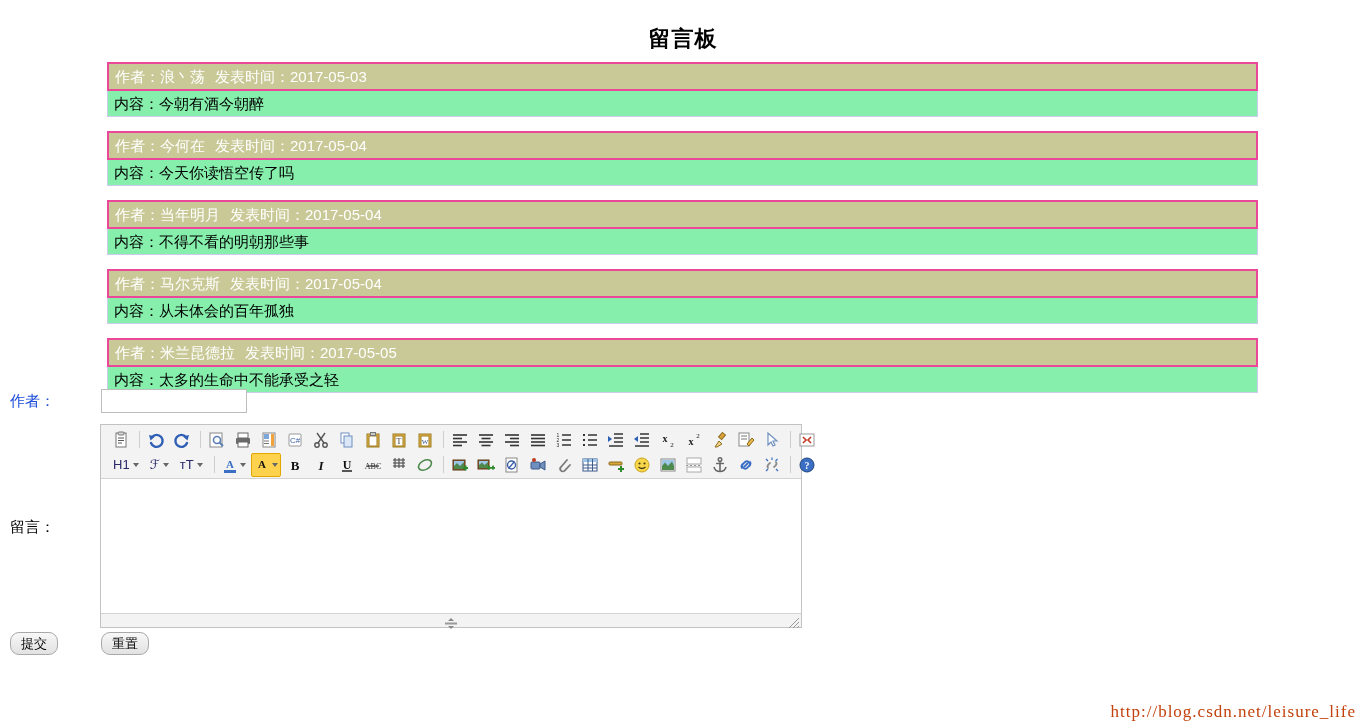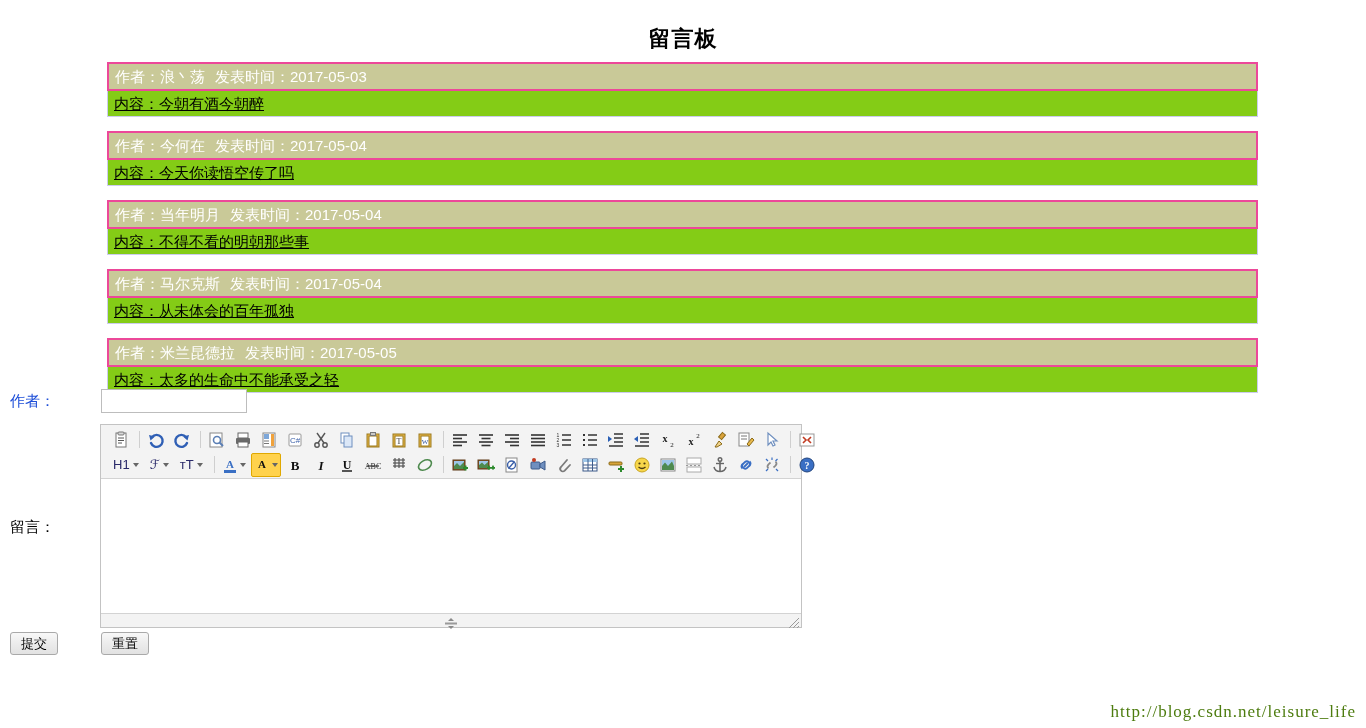--- a/index.html
+++ b/index.html
@@ -42,31 +42,30 @@
     color: #ffffff;
     font-size: 15px;
     line-height: 25px;
     height: 25px;
     padding: 0 6px;
     white-space: nowrap;
     overflow: hidden;
   }
   .msg-head .sep { display: inline-block; width: 10px; }
   .msg-body {
-    background: #84cc16;
+    background: #86efac;
     border: 1px solid #ccccee;
     border-top: none;
     color: #000000;
     font-size: 15px;
     line-height: 25px;
     height: 25px;
     padding: 0 6px;
     white-space: nowrap;
     overflow: hidden;
-    text-decoration: underline;
   }
 
   
   .form-area { position: absolute; left: 0; top: 392px; width: 1366px; }
 
   .label-author {
     position: absolute;
     left: 10px;
     top: 0px;
     font-size: 15px;
@@ -192,36 +191,36 @@
   }
 
   
   .btn {
     position: absolute;
     font-family: "Liberation Sans", sans-serif;
     font-size: 13px;
     color: #000;
     background: linear-gradient(to bottom, #f8f8f8 0%, #ececec 50%, #e2e2e2 100%);
     border: 1px solid #a9a9a9;
-    border-radius: 3px;
+    border-radius: 9px;
     padding: 3px 10px;
     cursor: pointer;
     line-height: 15px;
   }
   .btn-submit { left: 10px; top: 240px; }
   .btn-reset  { left: 101px; top: 240px; text-align: right; }
 
   
   .watermark {
     position: absolute;
     right: 10px;
     bottom: 6px;
     font-family: "Liberation Serif", "DejaVu Serif", serif;
     font-size: 17px;
-    color: #4d7c0f;
+    color: #c2410c;
     letter-spacing: 1px;
     white-space: nowrap;
   }
 </style>
 </head>
 <body>
 
 <div class="page">
 
   <h1 class="page-title">留言板</h1>

